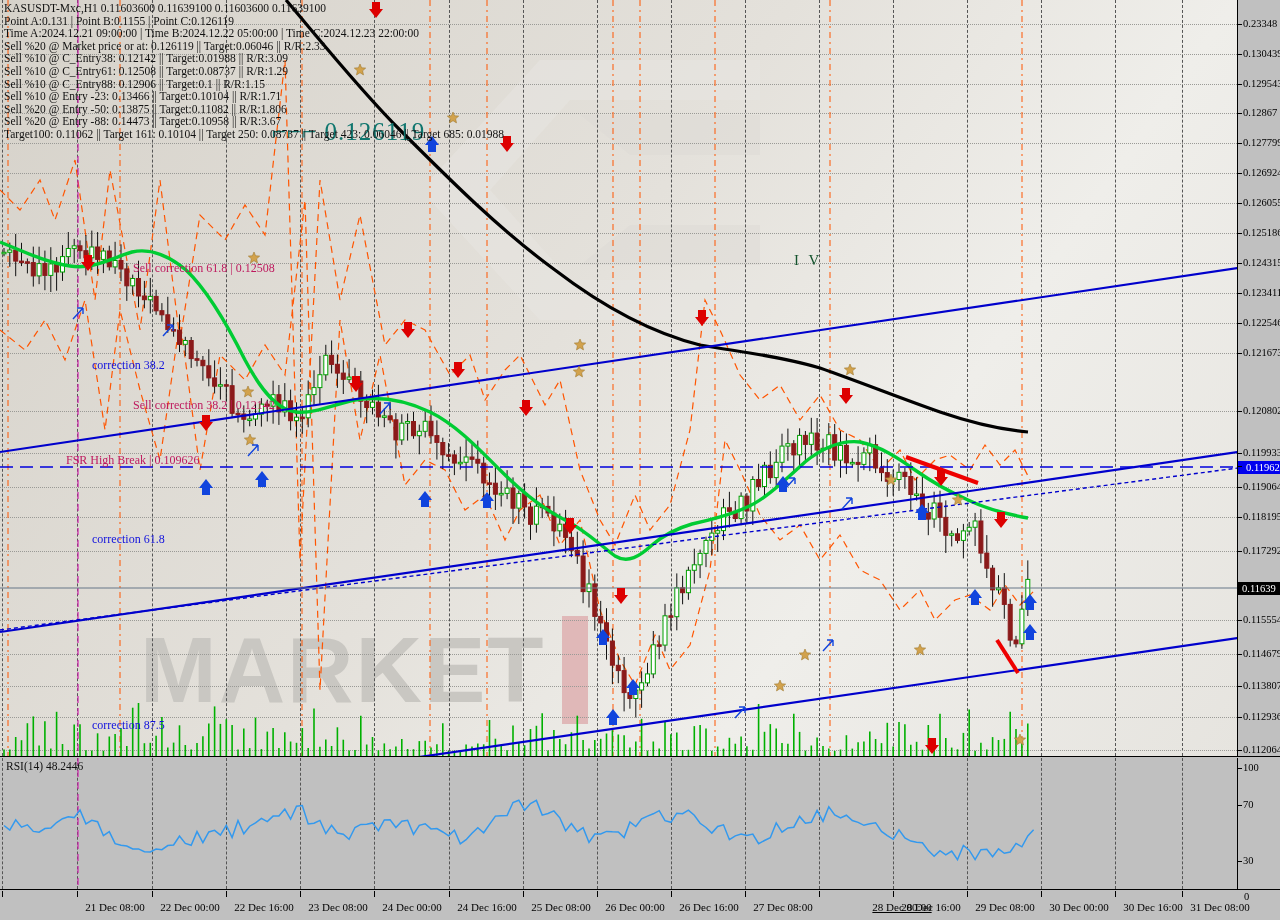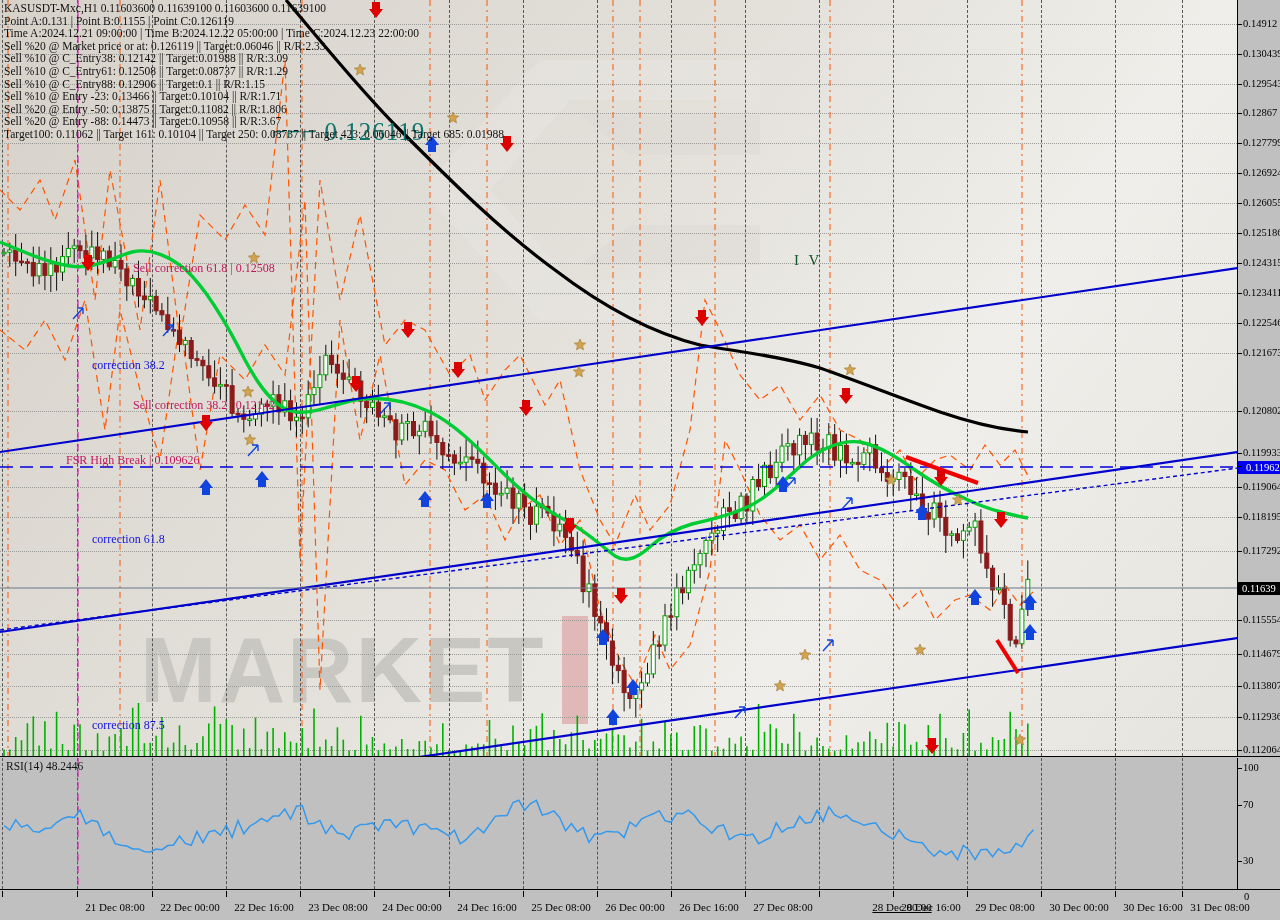--- a/index.html
+++ b/index.html
@@ -966,21 +966,21 @@
         <div class="annot gray" style="left: 133px; top: 261px;">Sell correction 61.8 | 0.12508</div>
         <div class="annot blue" style="left: 92px; top: 358px;">correction 38.2</div>
         <div class="annot gray" style="left: 133px; top: 398px;">Sell correction 38.2 | 0.12142</div>
         <div class="annot gray" style="left: 66px; top: 453px;">FSR High Break | 0.109626</div>
         <div class="annot blue" style="left: 92px; top: 532px;">correction 61.8</div>
         <div class="annot blue" style="left: 92px; top: 718px;">correction 87.5</div>
       </div>
   </div>
 
   <div id="price-axis">
-      <div class="tick plain" style="top: 24px;">0.14912</div>
+      <div class="tick plain" style="top: 24px;">0.23348</div>
       <div class="tick plain" style="top: 54px;">0.130439</div>
       <div class="tick plain" style="top: 84px;">0.129543</div>
       <div class="tick plain" style="top: 113px;">0.12867</div>
       <div class="tick plain" style="top: 143px;">0.127799</div>
       <div class="tick plain" style="top: 173px;">0.126924</div>
       <div class="tick plain" style="top: 203px;">0.126055</div>
       <div class="tick plain" style="top: 233px;">0.125186</div>
       <div class="tick plain" style="top: 263px;">0.124315</div>
       <div class="tick plain" style="top: 293px;">0.123411</div>
       <div class="tick plain" style="top: 323px;">0.122546</div>

